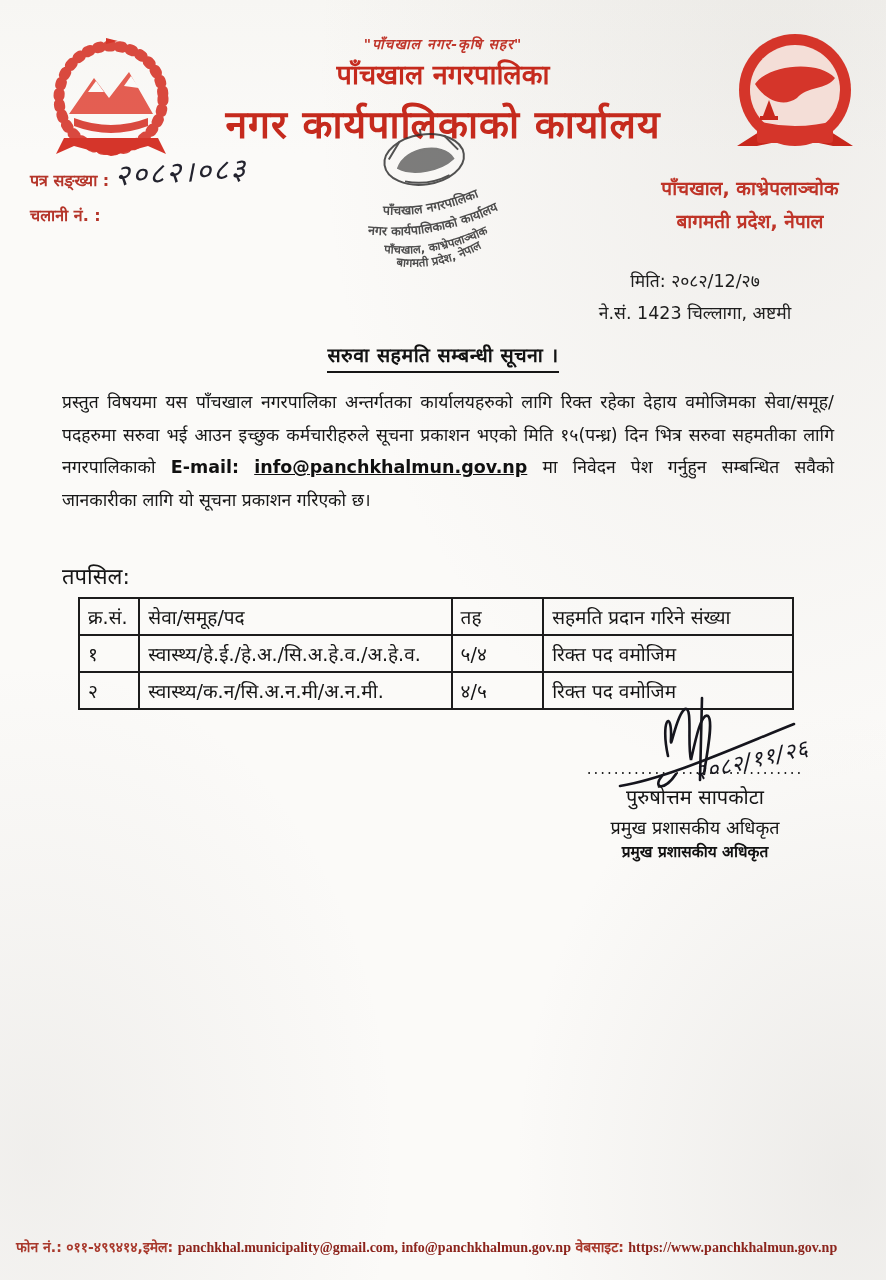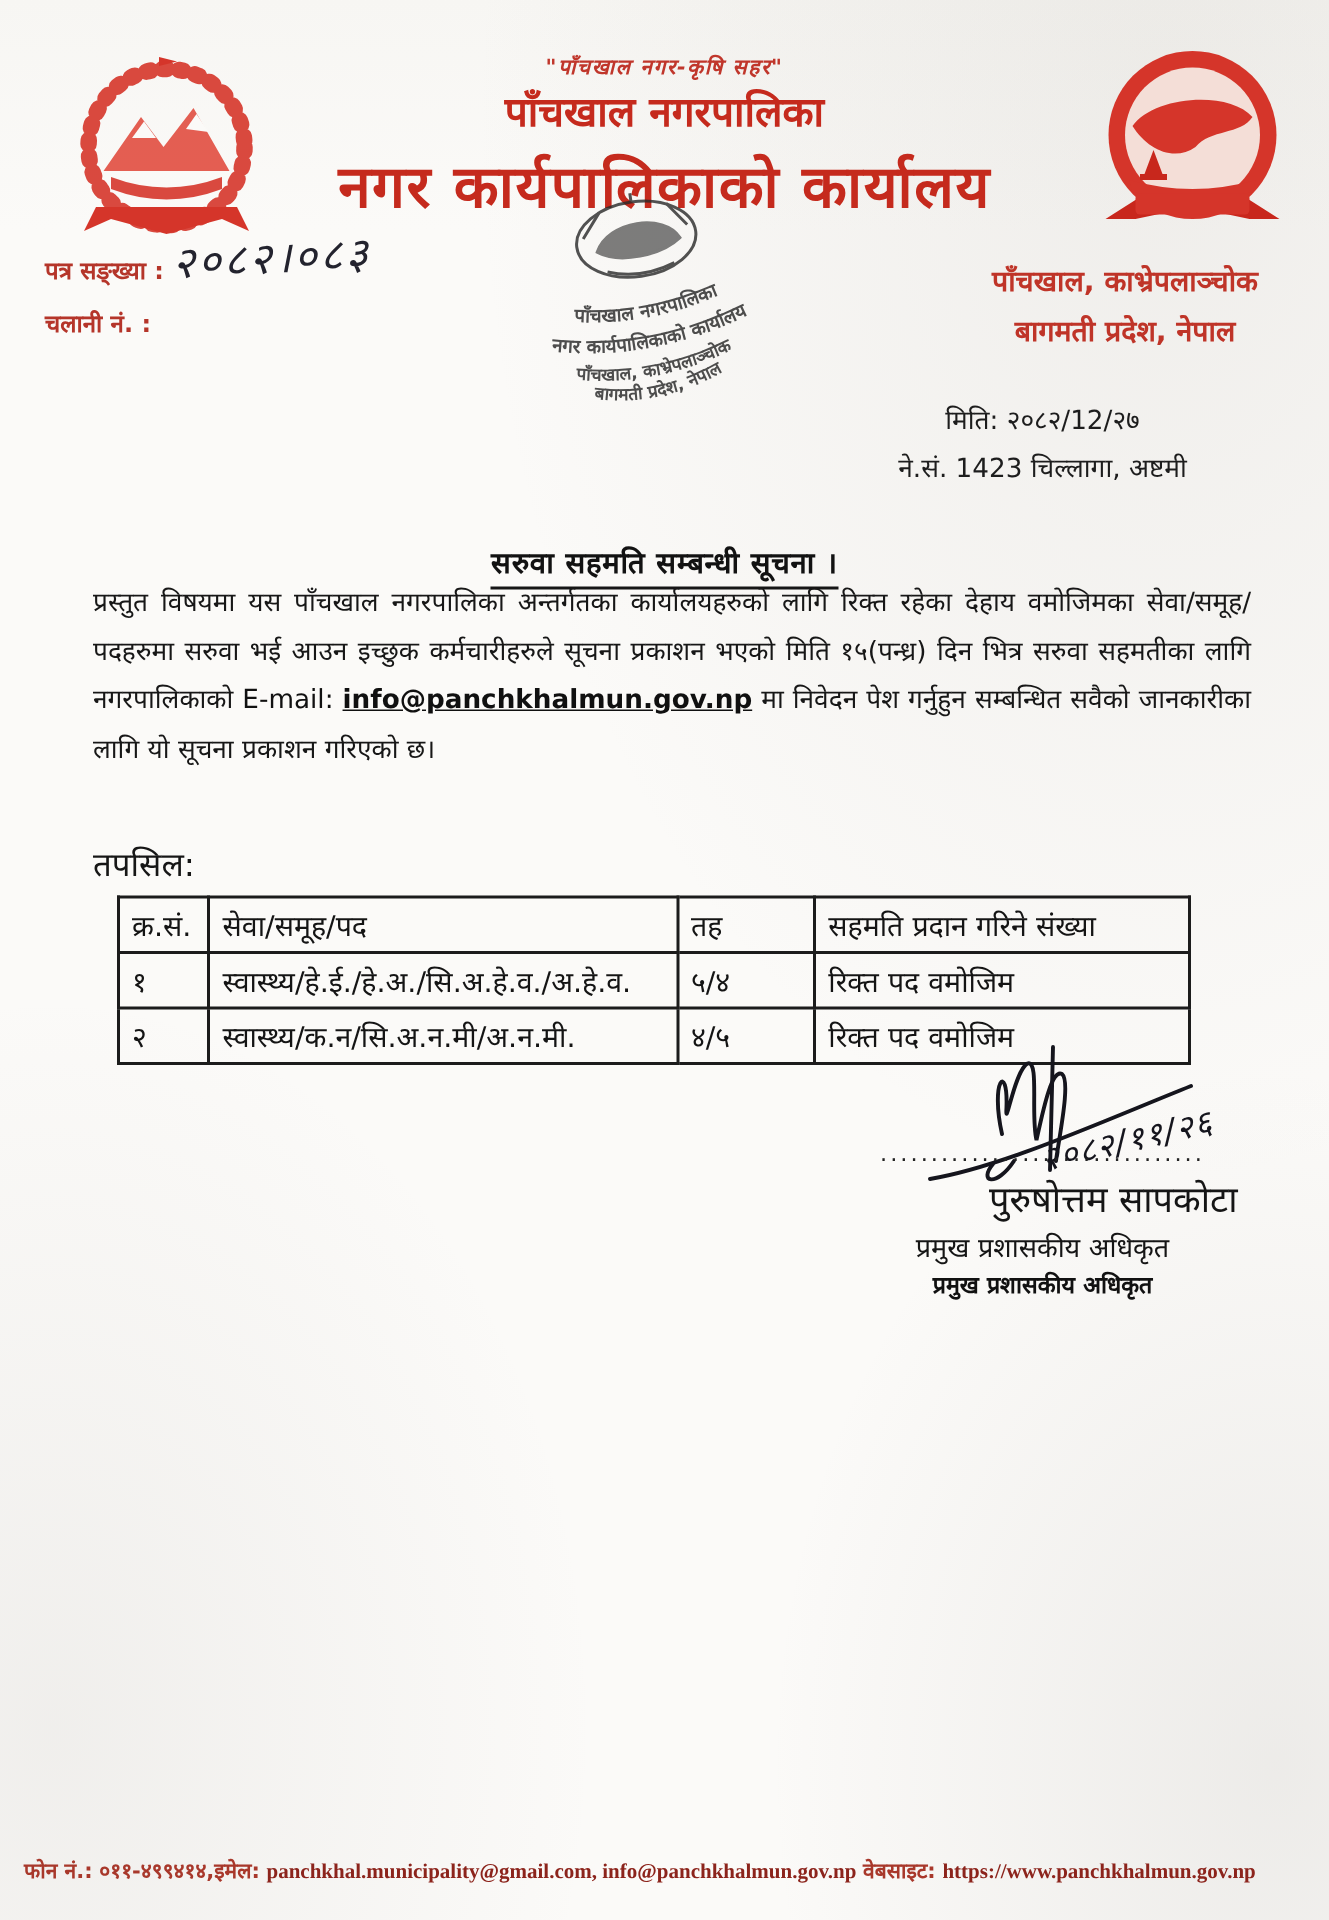--- a/index.html
+++ b/index.html
@@ -26,43 +26,43 @@
   .ref-line{margin-bottom:10px;white-space:nowrap;}
   .handwritten{display:inline-block;font-size:29px;font-weight:normal;color:#23232e;
     transform:rotate(-3deg) translateY(-4px);letter-spacing:2px;font-style:italic;}
 
   .addr-block{left:625px;top:172px;width:250px;text-align:center;
     font-size:19px;font-weight:bold;color:#bf3428;line-height:1.75;}
 
   .date-block{left:530px;top:266px;width:330px;text-align:center;
     font-size:17.5px;color:#1d1d1d;line-height:1.8;}
 
-  .subject-wrap{left:0;top:341px;width:886px;text-align:center;margin-top:20px;}
+  .subject-wrap{left:0;top:341px;width:886px;text-align:center;}
   .subject{display:inline-block;font-size:19.5px;font-weight:bold;color:#121212;
     border-bottom:2.2px solid #161616;padding-bottom:3px;letter-spacing:.5px;}
 
   .body-par{left:62px;top:386px;width:772px;font-size:17.5px;line-height:1.86;
     text-align:justify;color:#171717;}
-  .email-label{font-weight:normal;color:#111;}
+  .email-label{font-weight:bold;color:#111;}
   .email-link{font-weight:bold;color:#101010;text-decoration:underline;}
 
   .tapsil{left:62px;top:560px;font-size:22px;color:#161616;}
 
   table.notice{position:absolute;left:78px;top:597px;width:716px;border-collapse:collapse;
     font-size:19px;color:#141414;}
   table.notice th,table.notice td{border:2px solid #1c1c1c;padding:4px 8px;text-align:left;
     font-weight:normal;height:27px;white-space:nowrap;}
   .c1{width:58px;} .c2{width:300px;} .c3{width:88px;} .c4{width:240px;}
 
   .sig-svg{left:606px;top:696px;}
   .sig-date{left:693px;top:744px;font-size:22px;color:#15151d;
     transform:rotate(-13deg);letter-spacing:1px;font-style:italic;white-space:nowrap;}
   .sig-block{left:565px;top:760px;width:260px;text-align:center;line-height:1.25;}
   .sig-dots{font-size:15px;letter-spacing:2px;color:#222;white-space:nowrap;}
-  .sig-name{font-size:24px;color:#151515;margin-top:6px;text-align:right;}
+  .sig-name{font-size:20px;color:#151515;margin-top:6px;}
   .sig-desig{font-size:18px;color:#151515;margin-top:7px;}
   .sig-stamp-name{font-size:23px;font-weight:bold;color:#111;margin-top:14px;letter-spacing:.5px;}
   .sig-stamp-desig{font-size:15.5px;font-weight:bold;color:#111;margin-top:4px;}
 
   .footer{left:16px;top:1237px;width:856px;white-space:nowrap;font-size:14px;color:#a8382b;}
   .footer .nep{font-weight:bold;color:#a8382b;}
   .footer .lat{font-family:"Liberation Serif","DejaVu Serif",serif;font-weight:bold;color:#8c241c;}
 
   .stamp-wrap{left:333px;top:126px;transform:rotate(-8deg);opacity:.92;}
 </style>

